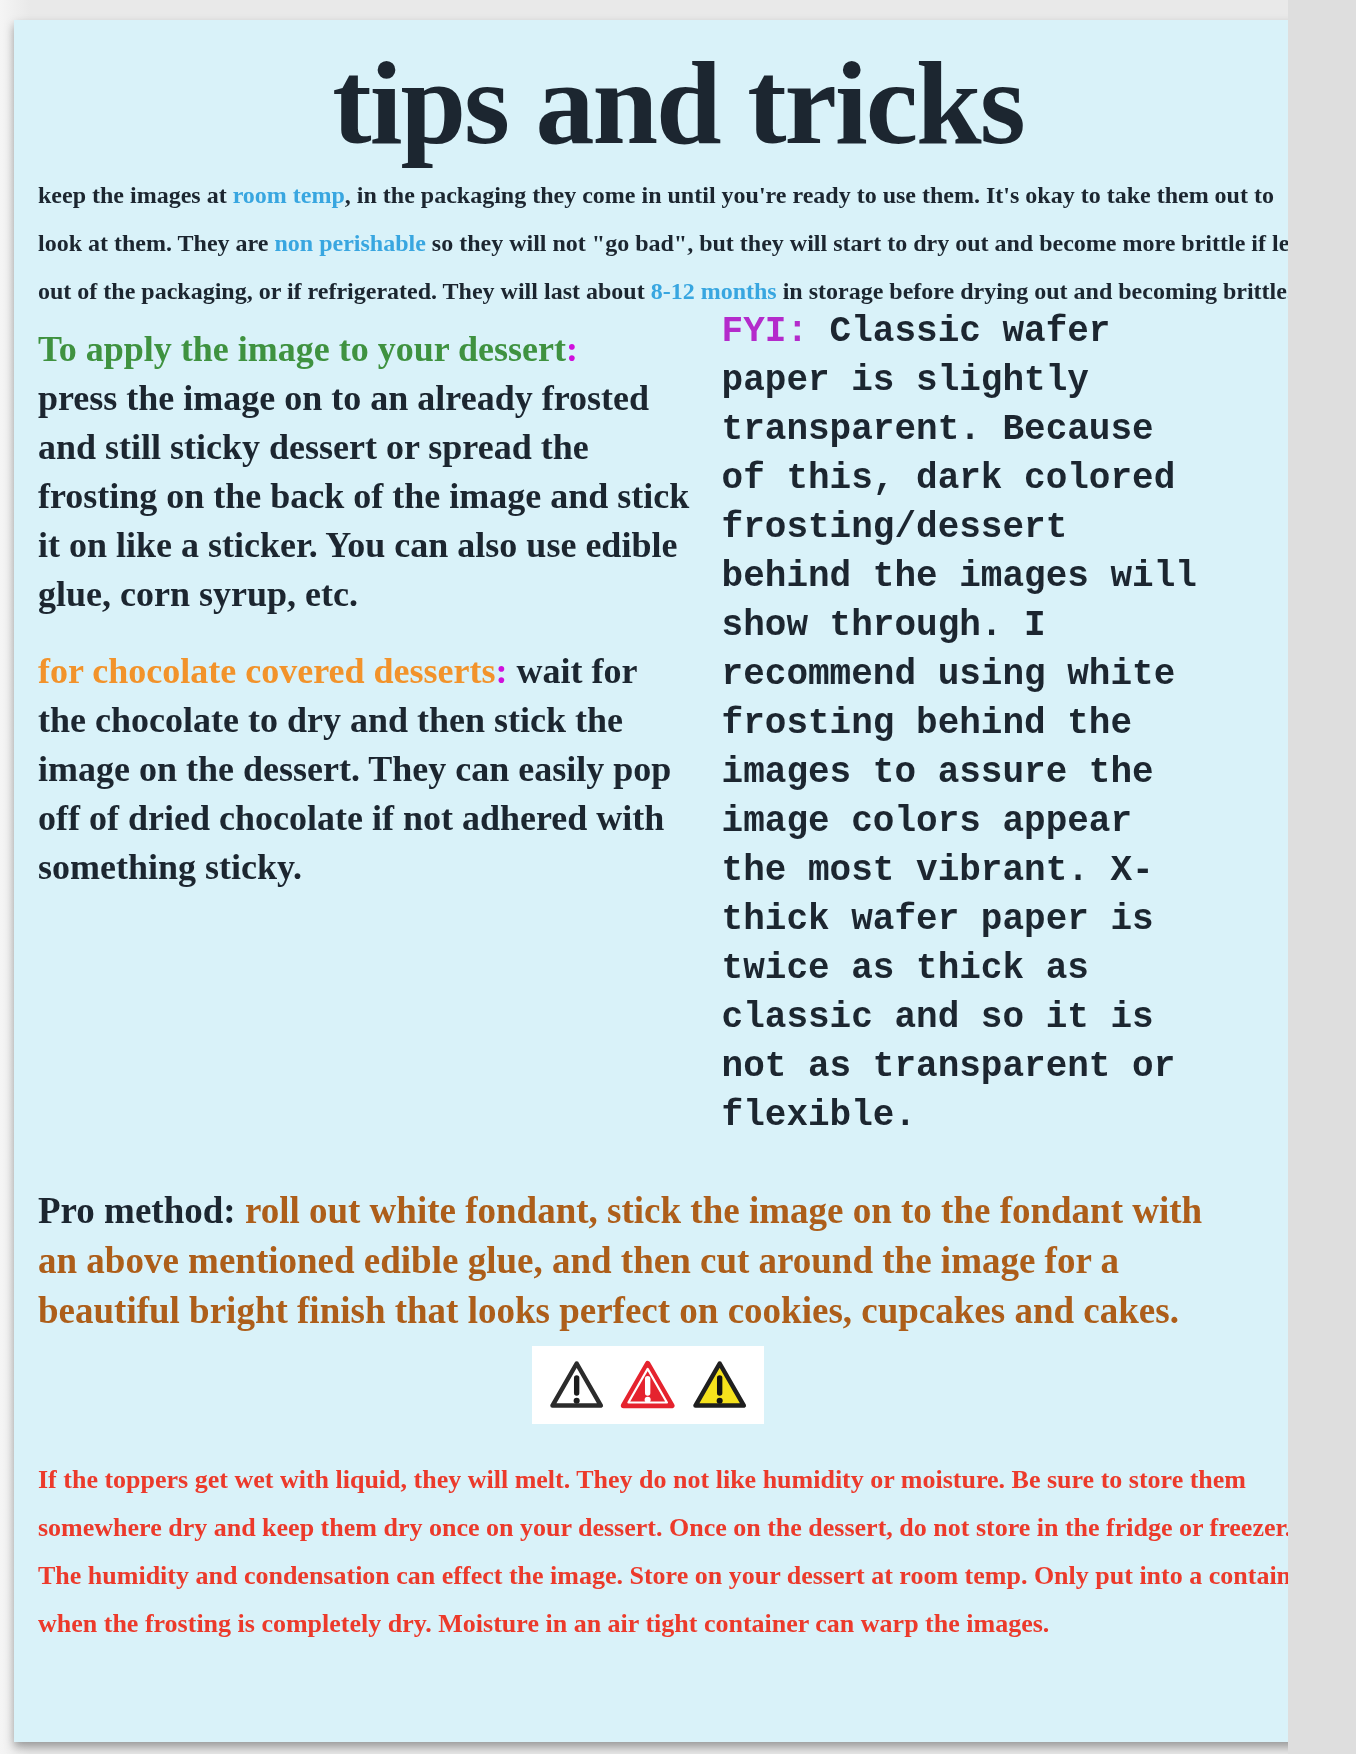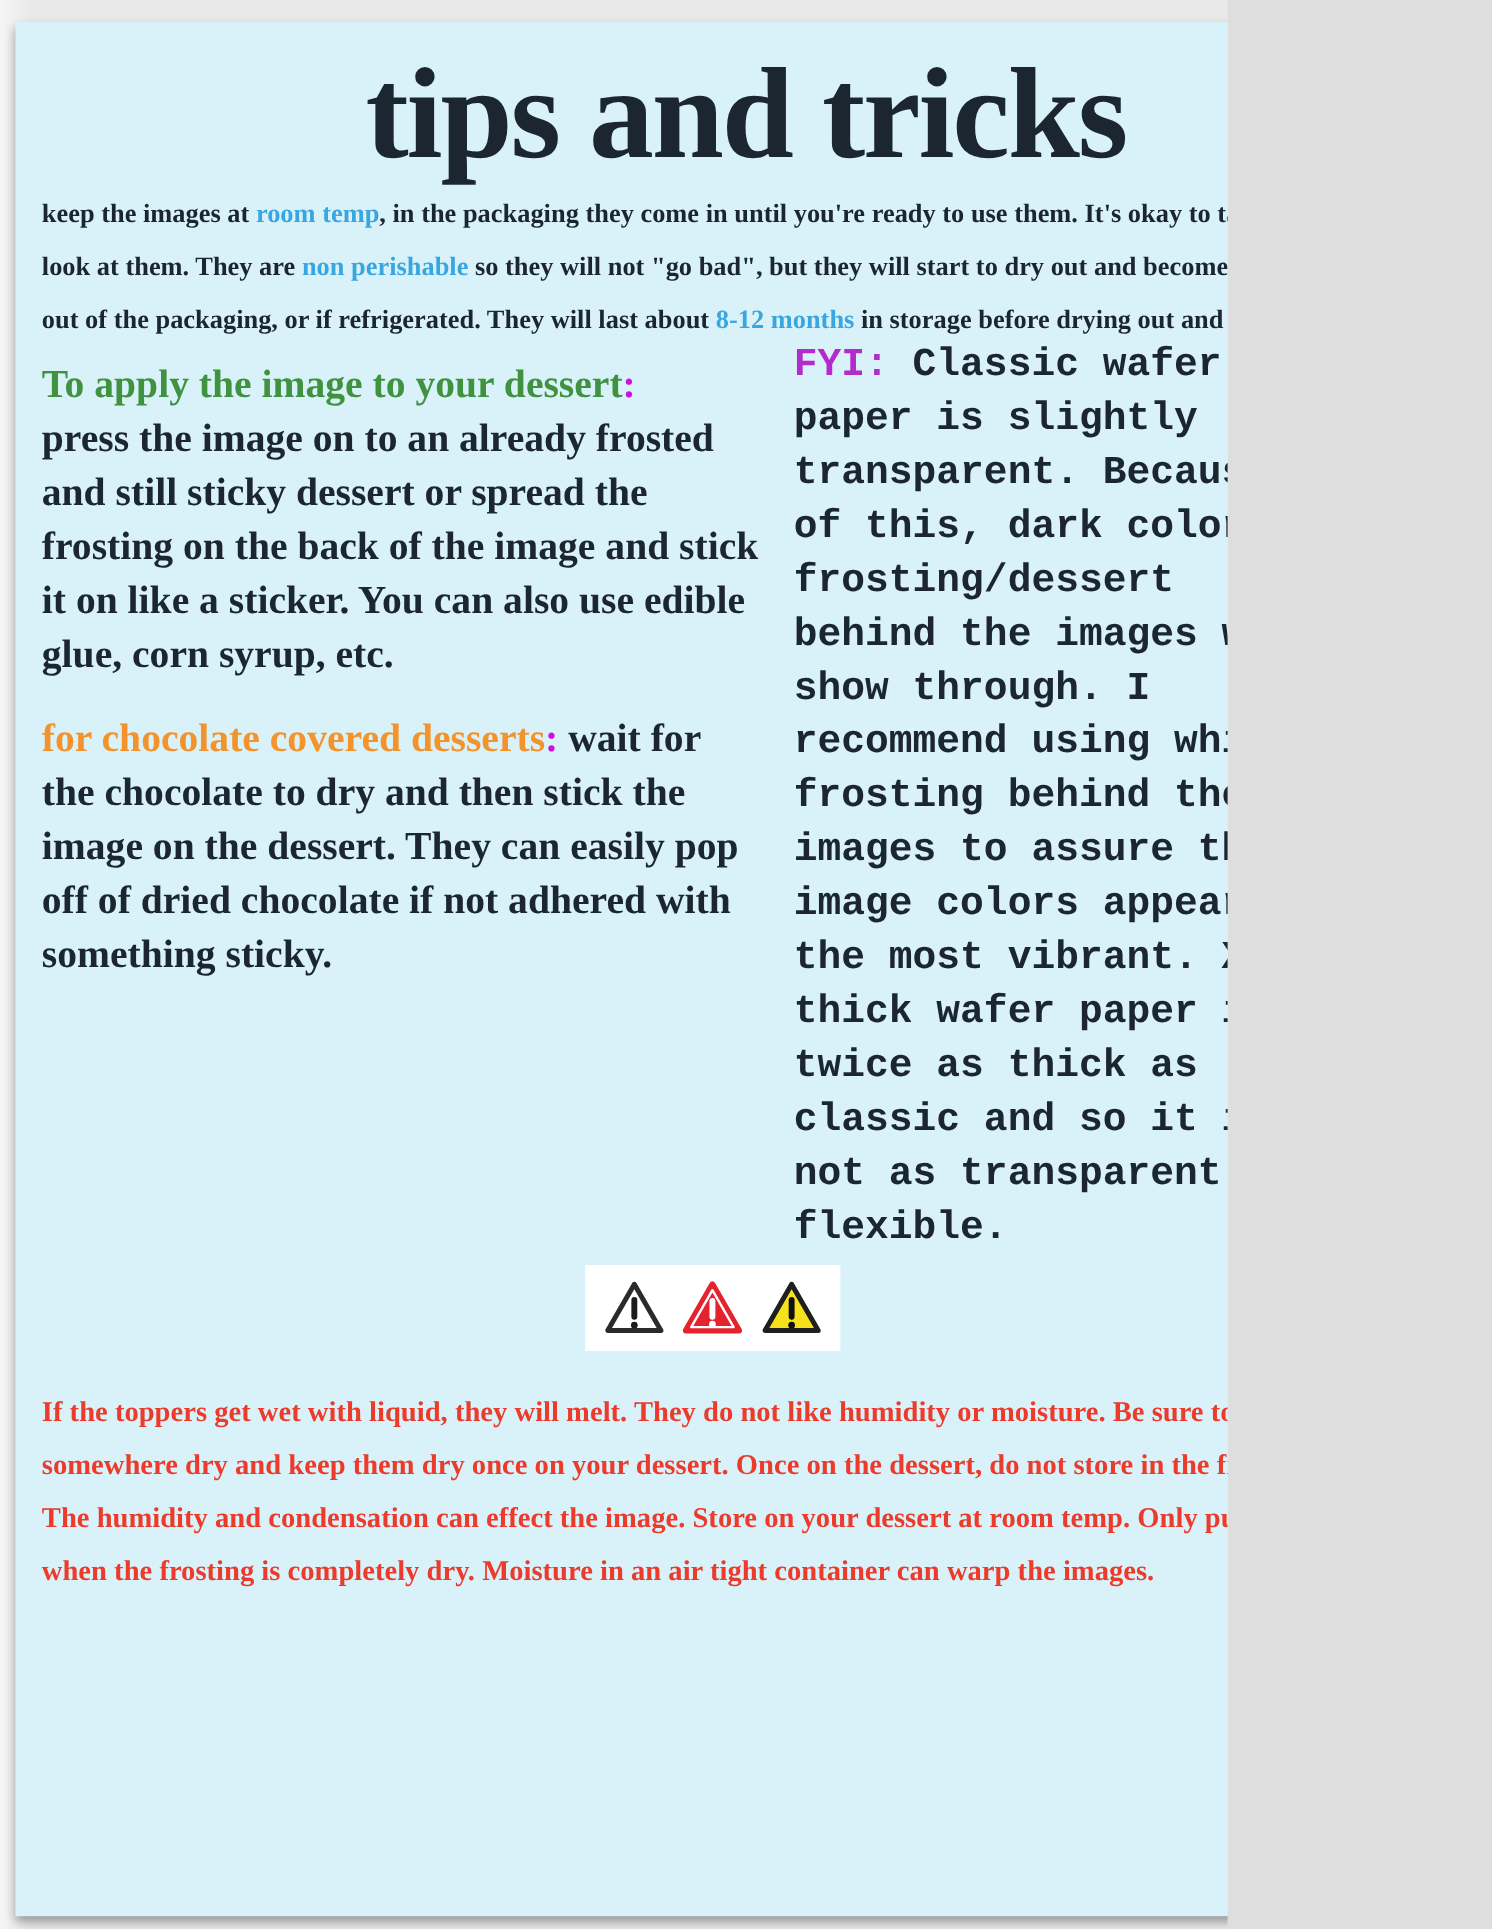--- a/index.html
+++ b/index.html
@@ -1,18 +1,18 @@
 <!DOCTYPE html>
 <html><head>
 <meta charset="utf-8">
 <style>
   html,body { margin:0; padding:0; }
   body { background:#dedede; }
   .page {
-    position:relative; width:1116px; height:1754px; overflow:hidden;
+    position:relative; width:1288px; height:1754px; overflow:hidden;
     background:linear-gradient(90deg,#f5f5f5 0,#e9e9e9 30px,#e9e9e9 1326px,#dcdcdc 1356px);
     font-family:"Liberation Serif", serif; font-weight:bold;
   }
   .card {
     position:absolute; left:14px; top:20px; width:1328px; height:1722px;
     box-sizing:border-box; padding:0 24px;
     background:#d9f2f9;
     box-shadow:0 5px 9px rgba(0,0,0,.35);
   }
   .title {
@@ -49,20 +49,21 @@
     <div class="columns">
       <div class="col-left">
         <p class="apply"><span style="color: rgb(63, 146, 64);">To apply the image to your dessert</span><span style="color: rgb(207, 16, 220);">:</span><span style="color: rgb(28, 38, 48);"></span><br><span style="color: rgb(28, 38, 48);">press the image on to an already frosted and still sticky dessert or spread the frosting on the back of the image and stick it on like a sticker. You can also use edible glue, corn syrup, etc.</span></p>
         <p class="chocolate"><span style="color: rgb(242, 147, 43);">for chocolate covered desserts</span><span style="color: rgb(207, 16, 220);">:</span><span style="color: rgb(28, 38, 48);"> wait for the chocolate to dry and then stick the image on the dessert. They can easily pop off of dried chocolate if not adhered with something sticky.</span></p>
       </div>
       <div class="col-right">
         <p class="fyi"><span style="color: rgb(180, 43, 203);">FYI:</span><span style="color: rgb(28, 38, 48);"> Classic wafer paper is slightly transparent. Because of this, dark colored frosting/dessert behind the images will show through. I recommend using white frosting behind the images to assure the image colors appear the most vibrant. X-thick wafer paper is twice as thick as classic and so it is not as transparent or flexible.</span></p>
       </div>
     </div>
 
+    <p class="pro"><span style="color: rgb(28, 38, 48);">Pro method:</span><span style="color: rgb(173, 94, 26);"> roll out white fondant, stick the image on to the fondant with an above mentioned edible glue, and then cut around the image for a beautiful bright finish that looks perfect on cookies, cupcakes and cakes.</span></p>
 
     <div class="warning-strip">
       <svg class="warn-icon" viewBox="0 0 64 58" xmlns="http://www.w3.org/2000/svg">
         <path d="M32 5 L59 52 L5 52 Z" fill="#ffffff" stroke="#2b2b2b" stroke-width="5" stroke-linejoin="round"></path>
         <line x1="32" y1="21" x2="32" y2="38" stroke="#1c1c1c" stroke-width="6" stroke-linecap="round"></line>
         <circle cx="32" cy="46.5" r="3.4" fill="#1c1c1c"></circle>
       </svg>
       <svg class="warn-icon" viewBox="0 0 64 58" xmlns="http://www.w3.org/2000/svg">
         <path d="M32 5 L59 52 L5 52 Z" fill="#e5232e" stroke="#e5232e" stroke-width="6" stroke-linejoin="round"></path>
         <path d="M32 11 L53.5 48.5 L10.5 48.5 Z" fill="none" stroke="#ffffff" stroke-width="2.4" stroke-linejoin="round"></path>

